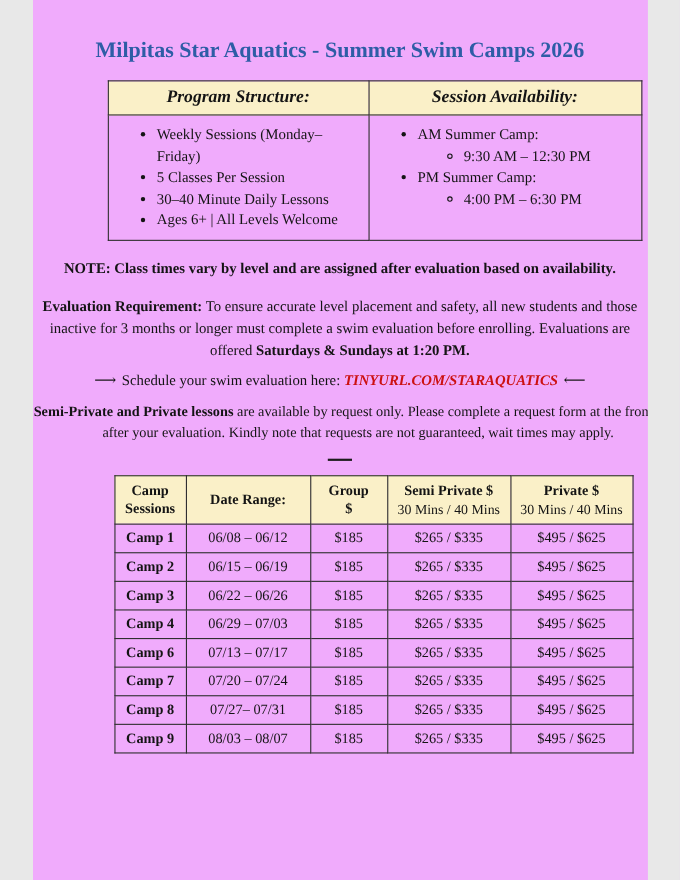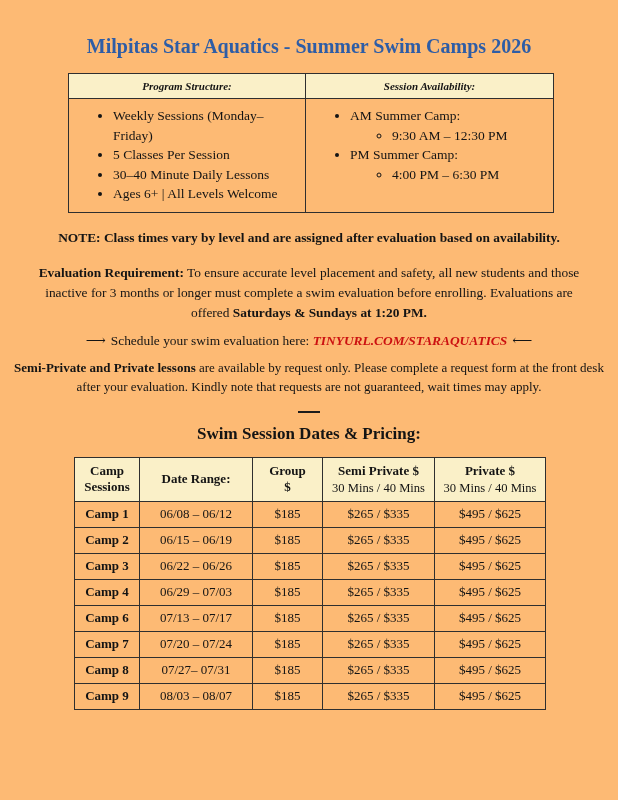--- a/index.html
+++ b/index.html
@@ -1,37 +1,37 @@
 <!DOCTYPE html>
 <html style="--title_blue: #2E5DA6; --link_red: #CC1111; --header_cream: #FAF0C8; --table_border: #2F2F2F;"><head>
 <meta charset="utf-8">
 <style>
   html, body { margin: 0; padding: 0; background: #e8e8e8; }
   .page {
-    width: 618px; height: 800px; margin: 0 auto; background: #fdba74;
+    width: 559px; height: 800px; margin: 0 auto; background: #f0abfc;
     font-family: "Liberation Serif", "DejaVu Serif", serif;
     color: #141414; overflow: hidden; box-sizing: border-box;
   }
   h1.title {
     margin: 0; padding-top: 35px; text-align: center;
     font-size: 20px; font-weight: bold; color: var(--title_blue);
   }
   .intro {
     width: 548px; margin: 13px auto 0; text-align: center;
     font-size: 13.3px; line-height: 1.48;
   }
   
   table.info-table {
     border-collapse: collapse; table-layout: fixed;
     margin: 15px 0 0 68px; width: 485px;
   }
   table.info-table th, table.info-table td { border: 1.6px solid var(--table_border); }
   table.info-table th {
     background: var(--header_cream); font-style: italic; font-weight: bold;
-    font-size: 11px; padding: 6px 4px; text-align: center;
+    font-size: 16px; padding: 6px 4px; text-align: center;
   }
   table.info-table td { vertical-align: top; padding: 4px 6px 8px 0; font-size: 13.5px; }
   ul.bullets { margin: 3px 0 0 0; padding-left: 44px; list-style: disc; }
   ul.bullets > li { line-height: 19.5px; }
   ul.sub { margin: 0; padding-left: 42px; list-style: circle; }
   ul.sub > li { line-height: 19.5px; }
   
   .note { margin: 17px 0 0; text-align: center; font-weight: bold; font-size: 13.4px; }
   .eval { width: 558px; margin: 17px auto 0; text-align: center; font-size: 13.4px; line-height: 1.5; }
   .schedule { margin: 9px 0 0; text-align: center; font-size: 13.4px; }
@@ -107,21 +107,20 @@
   <p class="note">NOTE: Class times vary by level and are assigned after evaluation based on availability.</p>
 
   <p class="eval"><b>Evaluation Requirement:</b><span> To ensure accurate level placement and safety, all new students and those inactive for 3 months or longer must complete a swim evaluation before enrolling. Evaluations are offered </span><b>Saturdays &amp; Sundays at 1:20 PM.</b></p>
 
   <p class="schedule"><span class="arrow">⟶</span><span>Schedule your swim evaluation here:</span> <a class="link">TINYURL.COM/STARAQUATICS</a><span class="arrow">⟵</span></p>
 
   <p class="private"><b>Semi-Private and Private lessons</b><span> are available by request only. Please complete a request form at the front desk after your evaluation. Kindly note that requests are not guaranteed, wait times may apply.</span></p>
 
   <div class="divider"></div>
 
-  <h2 class="pricing-heading">Swim Session Dates &amp; Pricing:</h2>
 
   <table class="pricing-table">
     <colgroup>
       <col style="width:65px">
         <col style="width:113px">
         <col style="width:70px">
         <col style="width:112px">
         <col style="width:111px">
     </colgroup>
     <thead>

